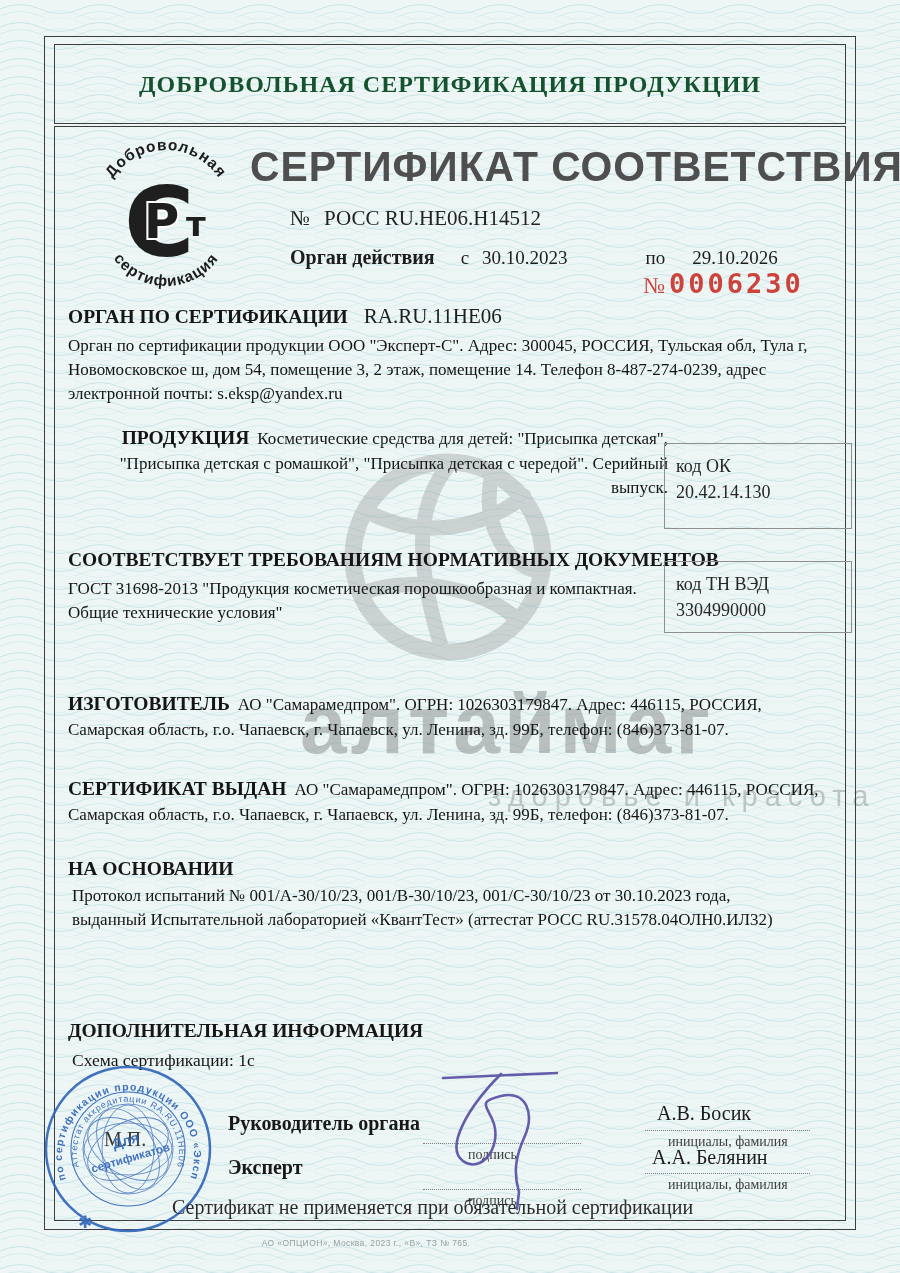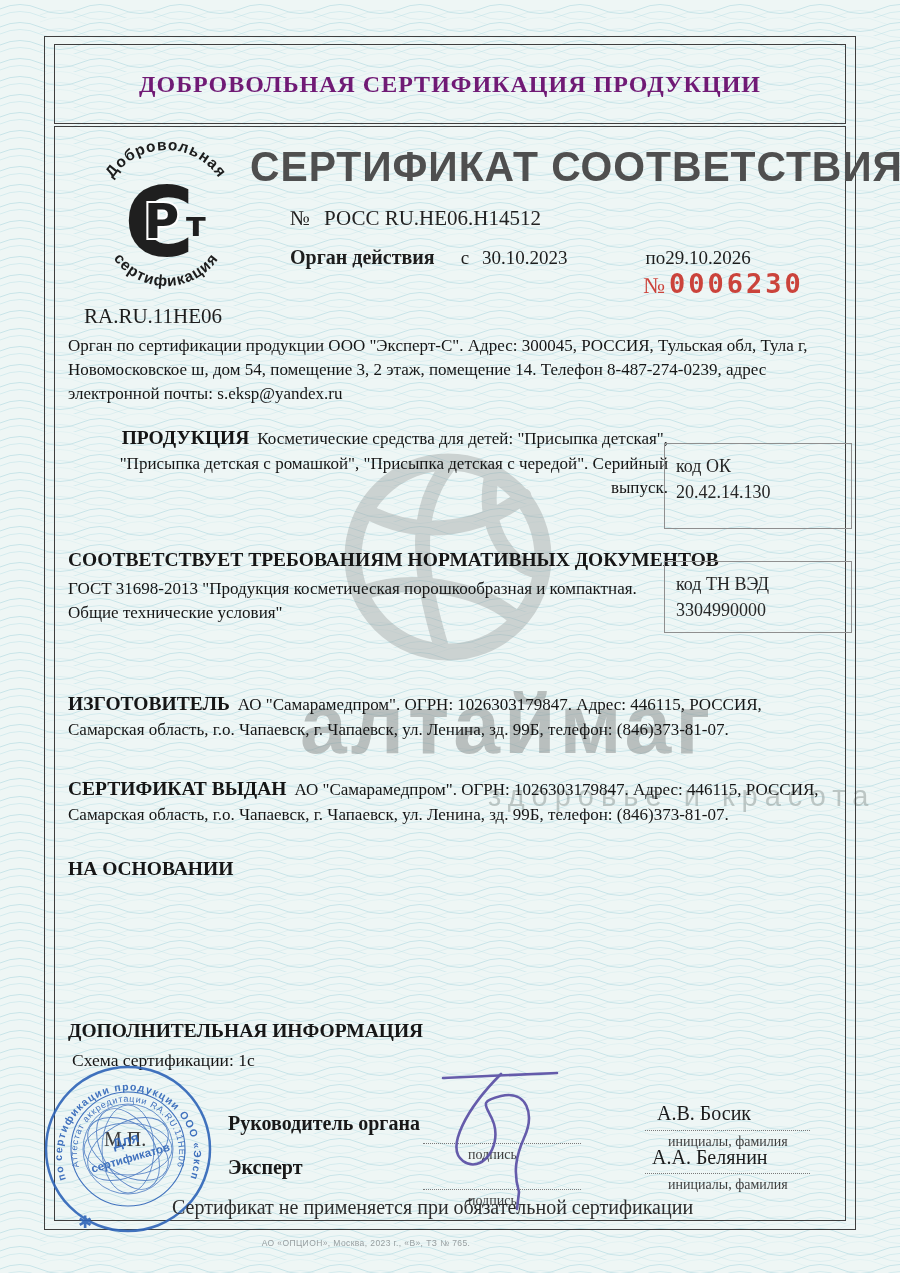--- a/index.html
+++ b/index.html
@@ -7,33 +7,33 @@
         font-family:"Liberation Serif",serif;color:#1d1d1d;}
   .abs{position:absolute;}
   svg{display:block;}
 
   
   .frame{position:absolute;border:1.5px solid #3e3e3e;}
   .header-box{left:54px;top:44px;width:790px;height:78px;display:flex;align-items:center;justify-content:center;}
   .outer-frame{left:44px;top:36px;width:810px;height:1192px;}
   .main-box{left:54px;top:126px;width:790px;height:1093px;}
 
-  .header-title{font-weight:bold;font-size:24px;letter-spacing:1px;color:#701a75;}
+  .header-title{font-weight:bold;font-size:24px;letter-spacing:1px;color:#14532d;}
 
   .doc-title{left:250px;top:142px;font-family:"Liberation Sans",sans-serif;font-weight:700;
              font-size:43px;letter-spacing:1px;color:#4f4f4f;transform:scaleX(.95);transform-origin:left top;white-space:nowrap;}
 
   .cert-no{left:290px;top:206px;font-size:21px;color:#222;}
   .cert-no .num{margin-left:14px;}
   .validity{left:290px;top:246px;font-size:19px;display:flex;align-items:baseline;}
   .validity .vlabel{font-weight:bold;font-size:20px;}
   .validity .c1{margin-left:26px;}
   .validity .d1{margin-left:13px;}
   .validity .c2{margin-left:78px;text-align:right;}
-  .validity .d2{margin-left:0;}
+  .validity .d2{margin-left:27px;}
 
   .blank-no{left:643px;top:268px;color:#cb433b;white-space:nowrap;}
   .blank-no .sym{font-size:23px;}
   .blank-no .digits{font-family:"DejaVu Sans Mono",monospace;font-weight:bold;font-size:27px;letter-spacing:3px;}
 
   .sec-label{font-weight:bold;font-size:19.5px;color:#161616;}
   .body-txt{font-size:17px;line-height:1.42;color:#151515;}
 
   .org-row{left:68px;top:304px;display:flex;align-items:baseline;}
   .org-row .code{margin-left:16px;font-size:21px;font-weight:normal;}
@@ -142,20 +142,21 @@
     <span class="c2">по</span>
     <span class="d2">29.10.2026</span>
   </div>
 
   <div class="abs blank-no">
     <span class="sym">№</span>
     <span class="digits">0006230</span>
   </div>
 
   <div class="abs org-row">
+    <span class="sec-label">ОРГАН ПО СЕРТИФИКАЦИИ</span>
     <span class="code">RA.RU.11НЕ06</span>
   </div>
   <div class="abs body-txt org-details">Орган по сертификации продукции ООО "Эксперт-С". Адрес: 300045, РОССИЯ, Тульская обл, Тула г, Новомосковское ш, дом 54, помещение 3, 2 этаж, помещение 14. Телефон 8-487-274-0239, адрес электронной почты: s.eksp@yandex.ru</div>
 
   <p class="abs body-txt product-p" style="margin:0;">
     <span class="inline-lbl">ПРОДУКЦИЯ</span><span>Косметические средства для детей: "Присыпка детская", "Присыпка детская с ромашкой", "Присыпка детская с чередой". Серийный выпуск.</span>
   </p>
   <div class="abs code-box box-ok">
     <div>код ОК</div>
     <div>20.42.14.130</div>
@@ -170,20 +171,21 @@
 
   <p class="abs body-txt man-p" style="margin:0;">
     <span class="inline-lbl">ИЗГОТОВИТЕЛЬ</span><span>АО "Самарамедпром". ОГРН: 1026303179847. Адрес: 446115, РОССИЯ, Самарская область, г.о. Чапаевск, г. Чапаевск, ул. Ленина, зд. 99Б, телефон: (846)373-81-07.</span>
   </p>
 
   <p class="abs body-txt iss-p" style="margin:0;">
     <span class="inline-lbl">СЕРТИФИКАТ ВЫДАН</span><span>АО "Самарамедпром". ОГРН: 1026303179847. Адрес: 446115, РОССИЯ, Самарская область, г.о. Чапаевск, г. Чапаевск, ул. Ленина, зд. 99Б, телефон: (846)373-81-07.</span>
   </p>
 
   <div class="abs sec-label basis-label">НА ОСНОВАНИИ</div>
+  <div class="abs body-txt basis-details">Протокол испытаний № 001/А-30/10/23, 001/В-30/10/23, 001/С-30/10/23 от 30.10.2023 года, выданный Испытательной лабораторией «КвантТест» (аттестат РОСС RU.31578.04ОЛН0.ИЛ32)</div>
 
   <div class="abs sec-label add-label">ДОПОЛНИТЕЛЬНАЯ ИНФОРМАЦИЯ</div>
   <div class="abs body-txt add-details">Схема сертификации: 1с</div>
 
   <div class="abs mp">М.П.</div>
 
   <div class="abs role role-head">Руководитель органа</div>
   <div class="abs role role-expert">Эксперт</div>
 
   <div class="sig-line" style="left:423px;top:1143px;width:158px;"></div>

